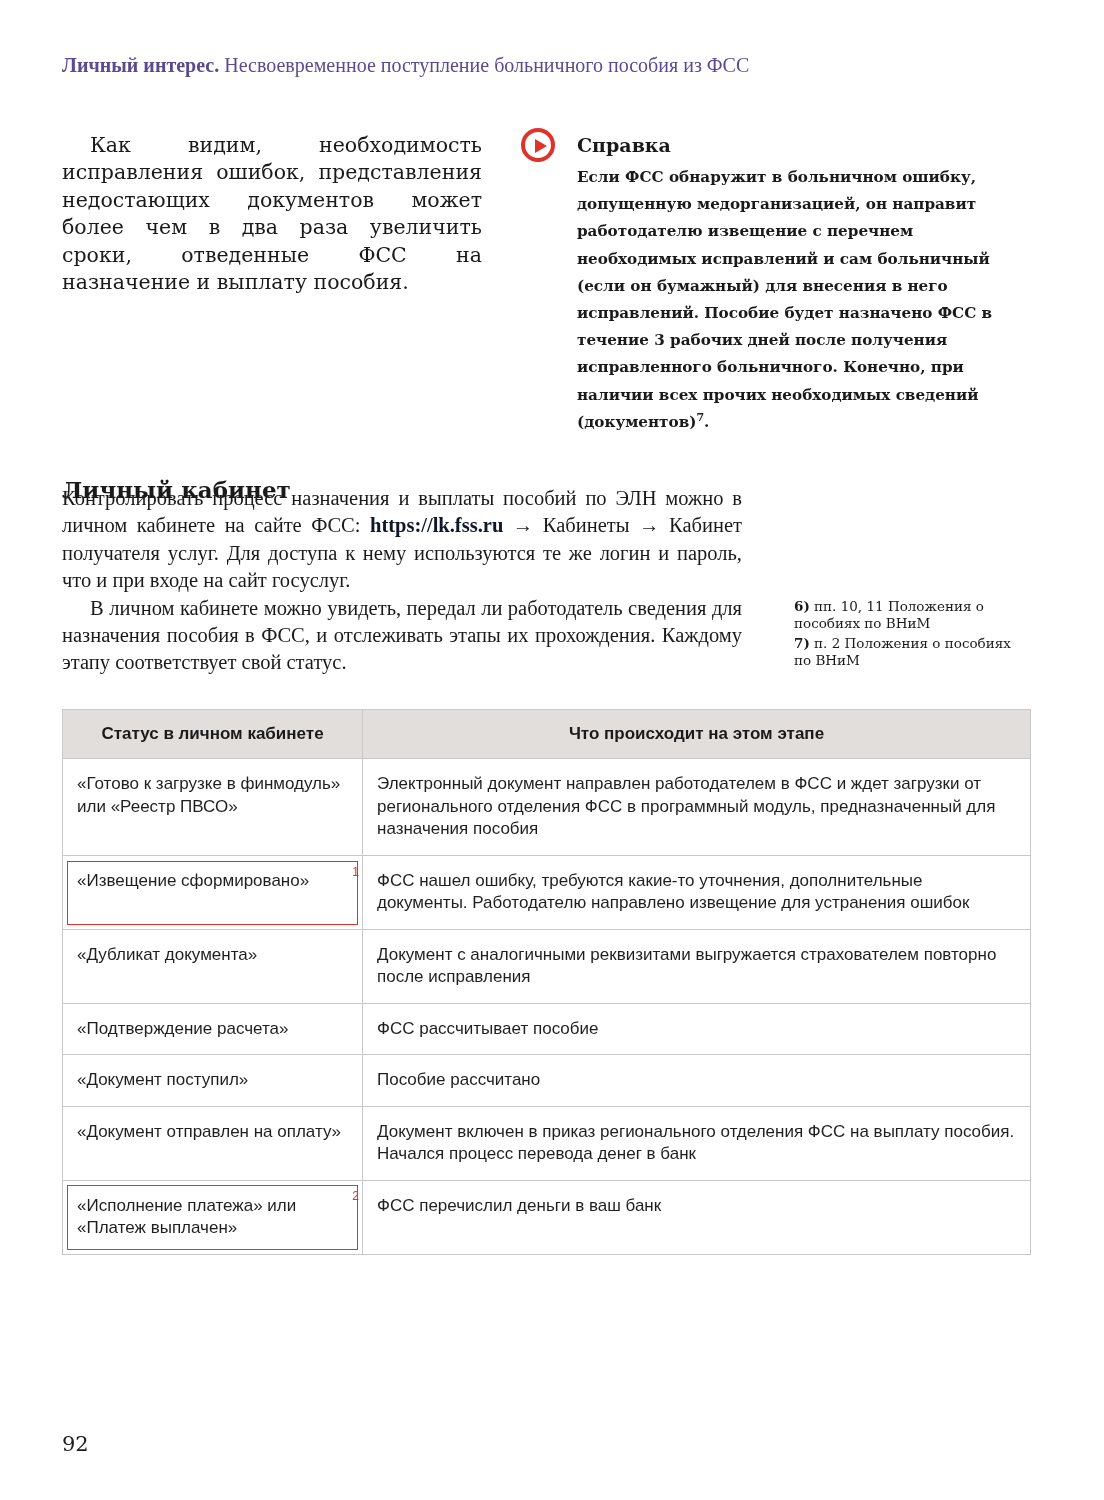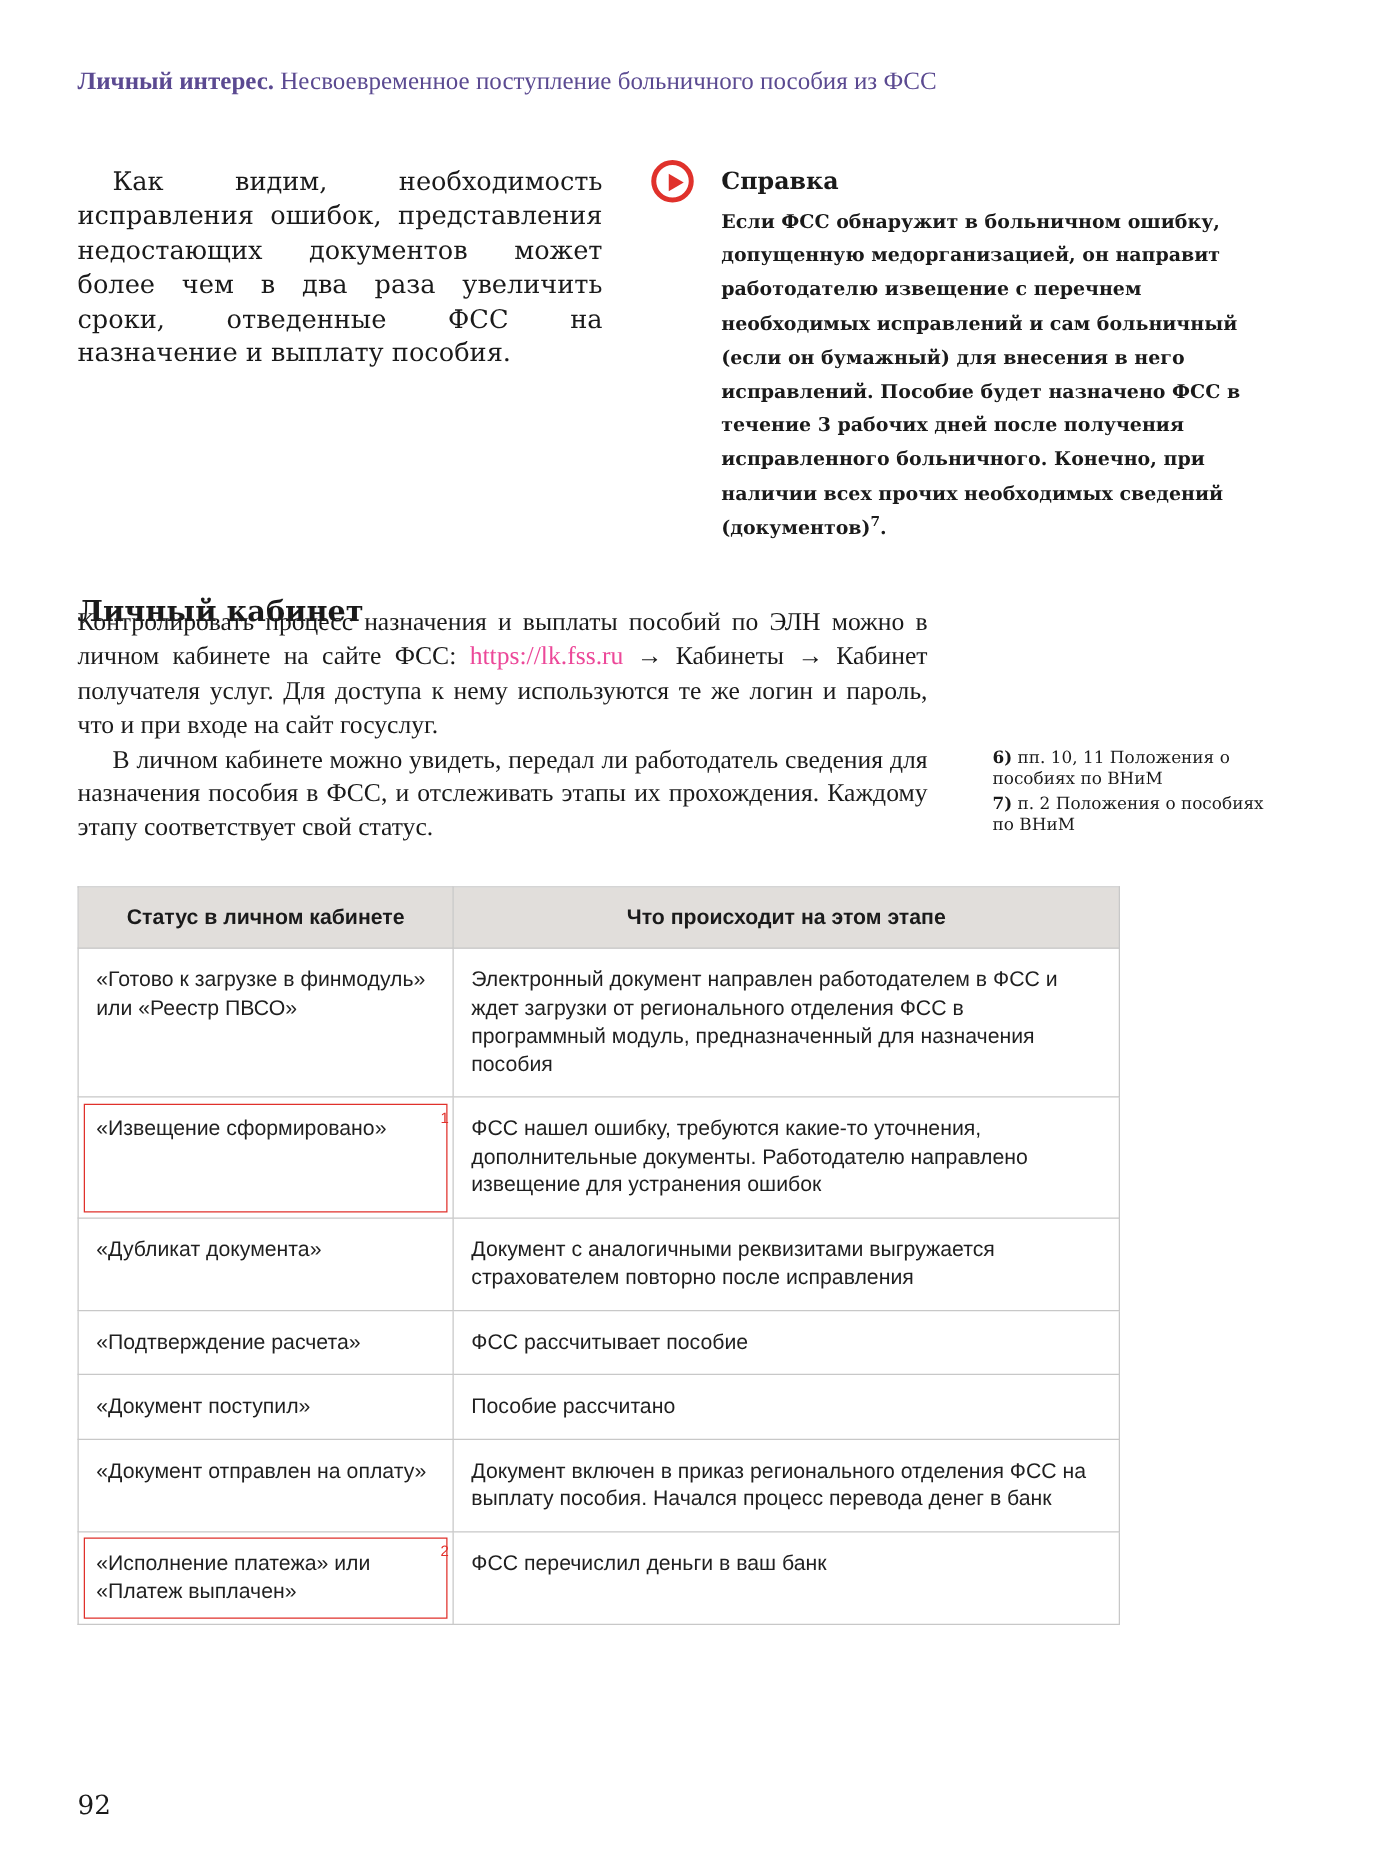--- a/index.html
+++ b/index.html
@@ -18,26 +18,26 @@
 
   .note-box { position:absolute; left:521px; top:128px; width:500px; }
   .play-icon { position:absolute; left:0; top:0; width:34px; height:34px; border:4px solid #e0312b; border-radius:50%; box-sizing:border-box; }
   .play-icon::after { content:""; position:absolute; left:10px; top:6.5px; border-left:12px solid #e0312b; border-top:7px solid transparent; border-bottom:7px solid transparent; }
   .note-title { position:absolute; left:56px; top:6px; font-size:19px; font-weight:bold; }
   .note-body { position:absolute; left:56px; top:36px; width:440px; font-size:15.2px; font-weight:bold; line-height:27.2px; }
 
   .section-title { position:absolute; left:62px; top:440px; font-size:23px; font-weight:bold;margin-top:36px; }
   .col-wide { position:absolute; left:62px; top:485px; width:680px; font-size:20.5px; line-height:27.4px; text-align:justify; }
   .col-wide p { margin:0; }
-  .link { color:#ec4899; }
+  .link { color:#0f172a;font-weight:bold; }
 
   .footnotes { position:absolute; left:794px; top:598px; width:220px; font-size:13.5px; line-height:17px; }
   .footnotes p { margin:0 0 3px 0; }
 
-  table.status { position:absolute; left:62px; top:709px; width:834px; border-collapse:collapse; font-size:17px; line-height:22.5px; }
+  table.status { position:absolute; left:62px; top:709px; width:969px; border-collapse:collapse; font-size:17px; line-height:22.5px; }
   table.status th, table.status td { border:1.5px solid #c8c8c8; vertical-align:top; text-align:left; }
   table.status th { background:#e1dedb; font-weight:bold; text-align:center; vertical-align:middle; height:48px; padding:0 10px; font-size:17px; }
   table.status td { padding:14px 14px 14px 14px; color:#1f1f1f; }
   table.status td.c1 { width:271px; position:relative; }
   .mark { position:absolute; border:1.5px solid #e0312b; }
   .mark span { position:absolute; right:-2px; top:4px; font-size:12px; color:#e0312b; line-height:12px; }
 
   .page-number { position:absolute; left:62px; top:1432px; font-size:21px; }
 </style>
 </head>

